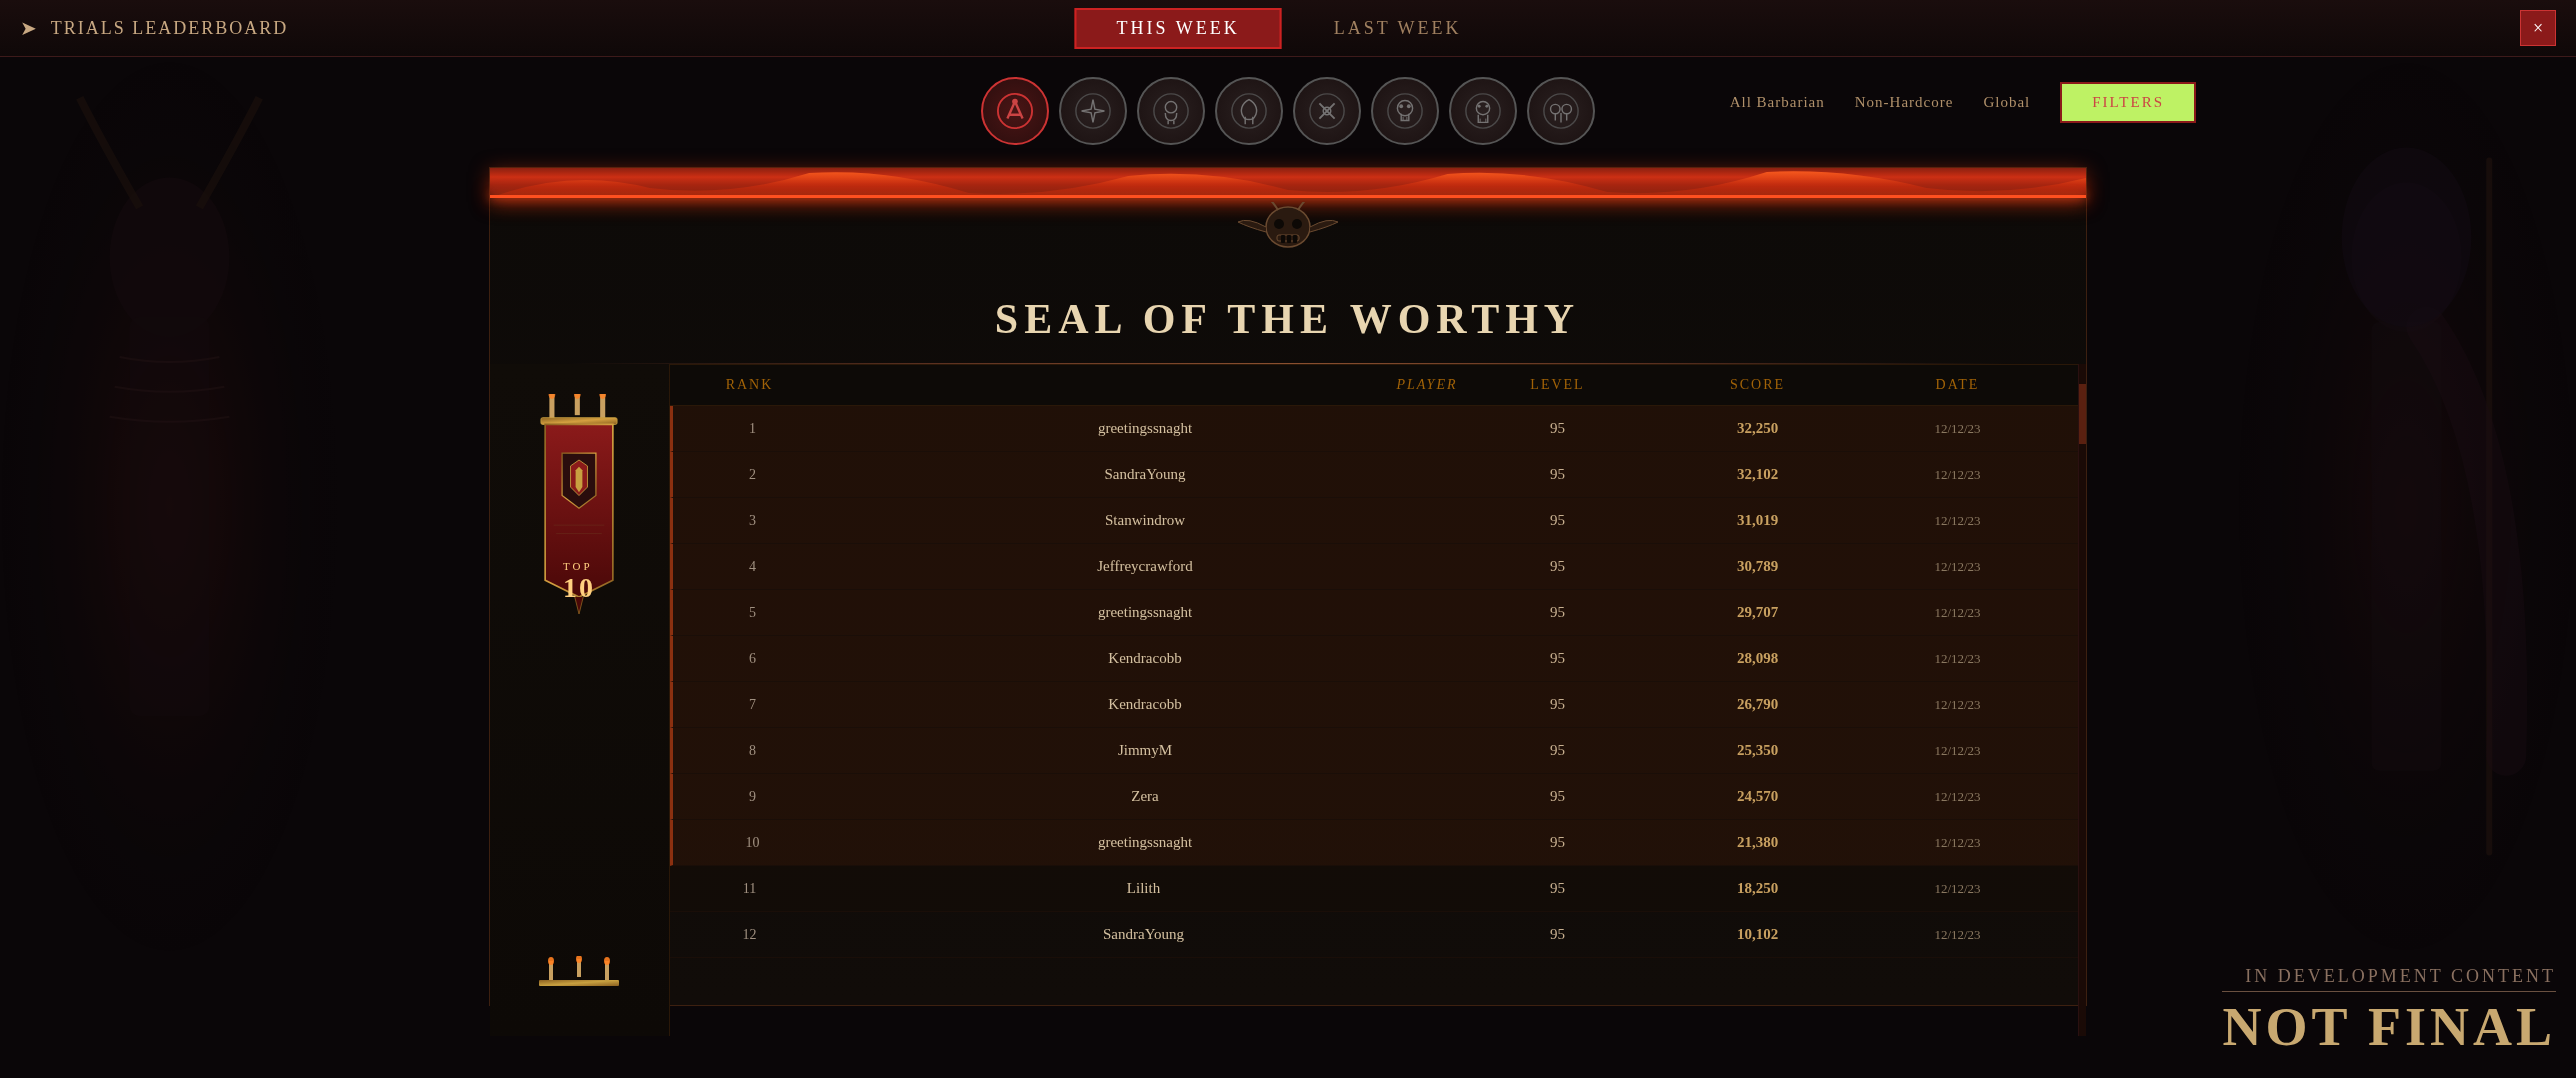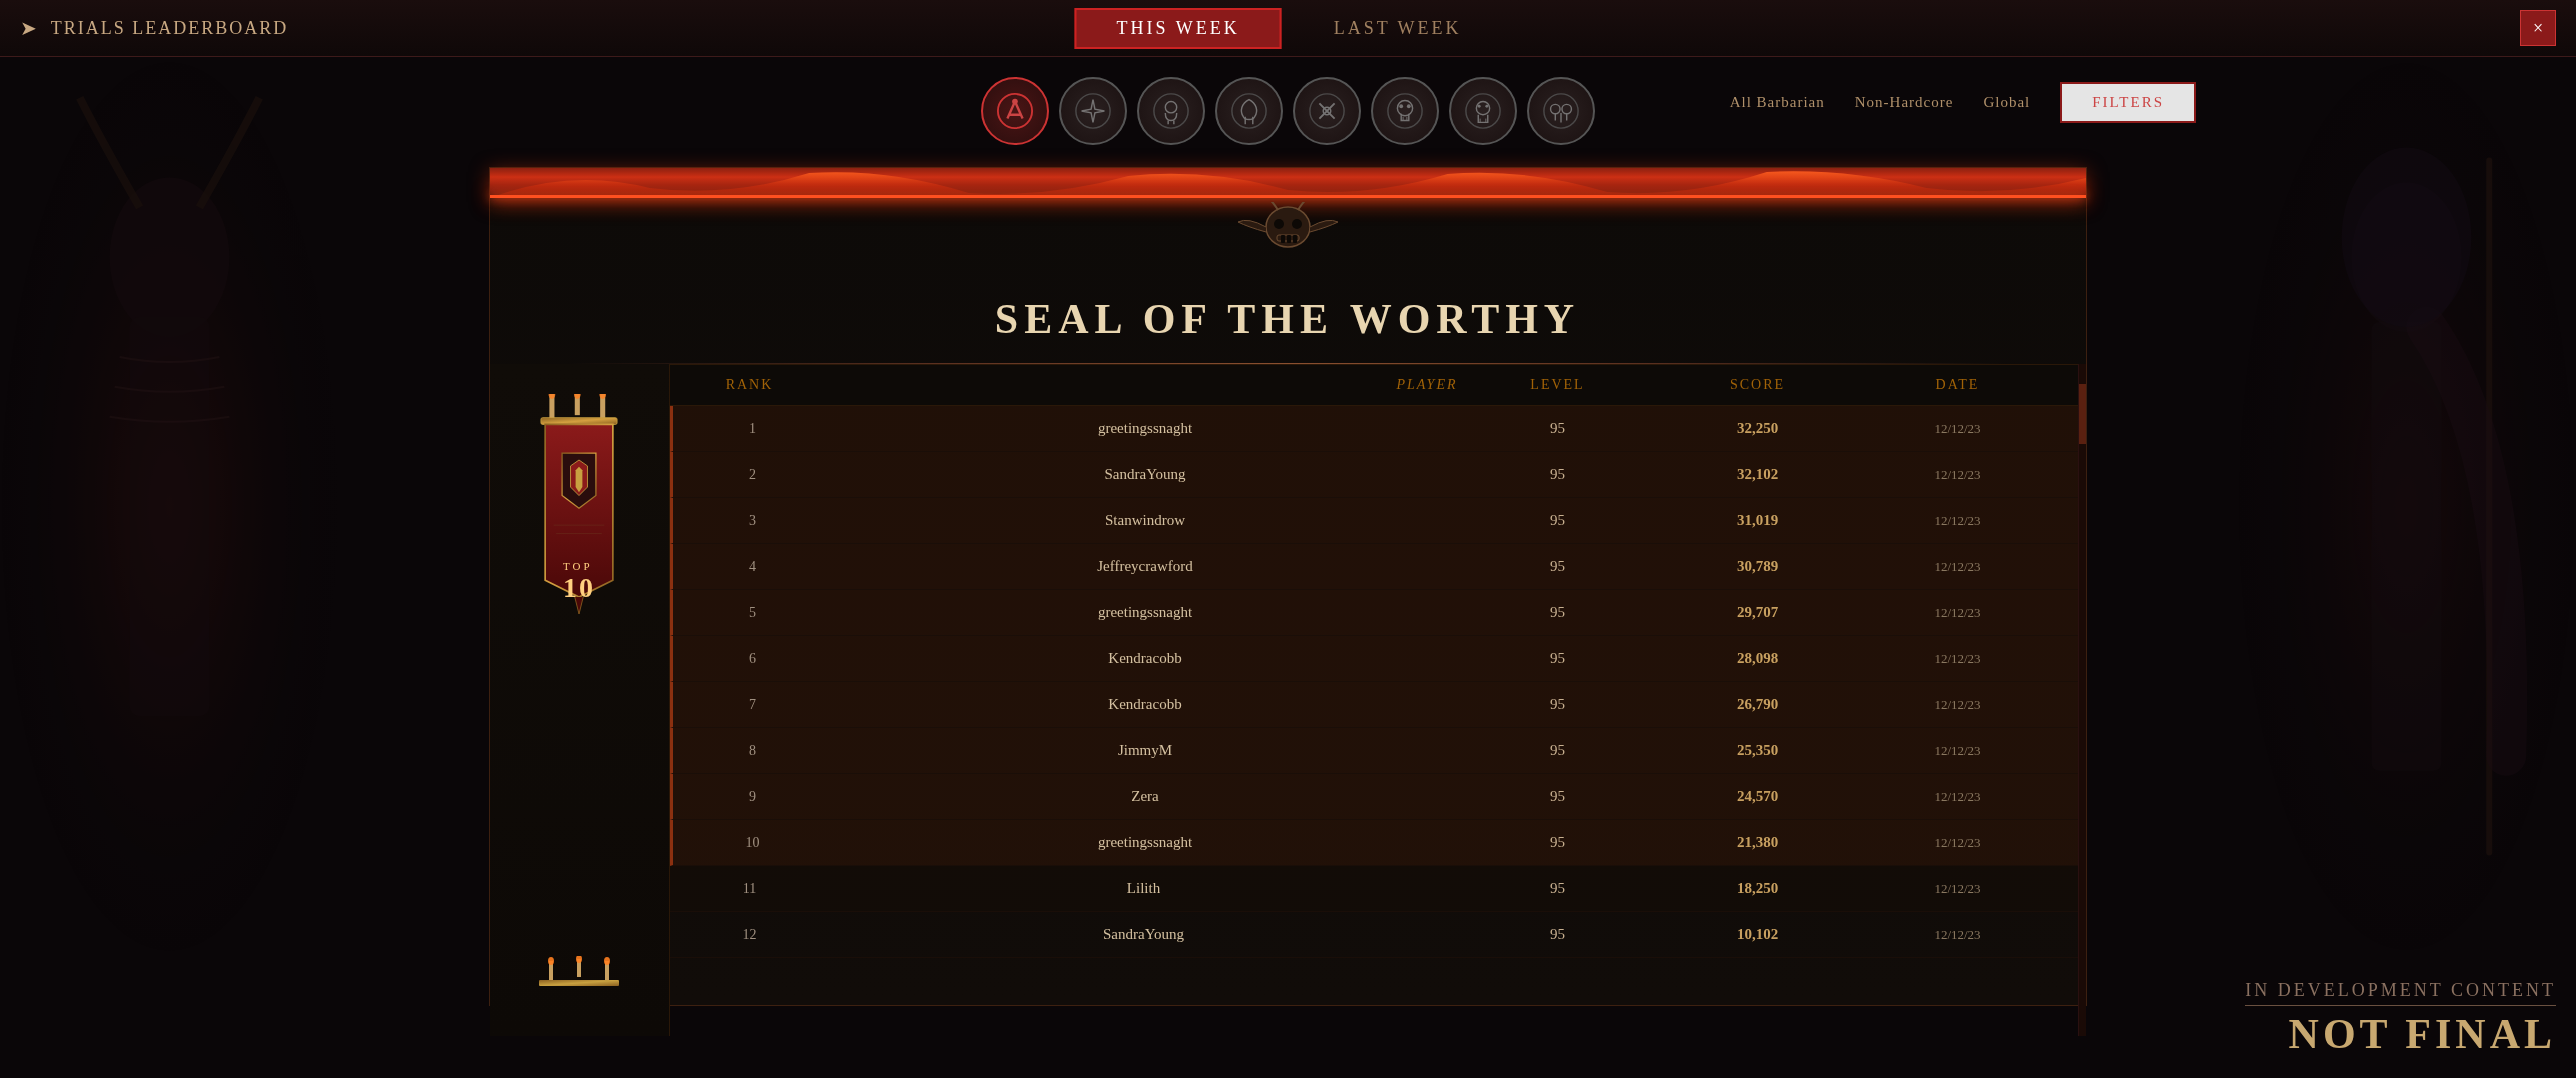--- a/index.html
+++ b/index.html
@@ -150,21 +150,21 @@
       color: #b0906a;
       font-size: 15px;
       letter-spacing: 1px;
       font-family: 'Georgia', serif;
       cursor: pointer;
       text-decoration: underline;
       text-decoration-color: transparent;
     }
 
     .filters-btn {
-      background: #e5e5e5;
+      background: #bef264;
       border: 2px solid #8b1a1a;
       color: #cc4444;
       padding: 10px 30px;
       font-size: 15px;
       letter-spacing: 2px;
       font-family: 'Georgia', serif;
       text-transform: uppercase;
       cursor: pointer;
     }
 
@@ -389,21 +389,21 @@
 
     .dev-divider {
       width: 100%;
       height: 1px;
       background: #6a5040;
       margin: 4px 0;
     }
 
     .not-final-text {
       color: #c8a870;
-      font-size: 42px;
+      font-size: 54px;
       letter-spacing: 4px;
       text-transform: uppercase;
       font-family: 'Georgia', serif;
       font-weight: bold;
       display: block;
     }
 
     
     .char-art-left {
       position: absolute;

